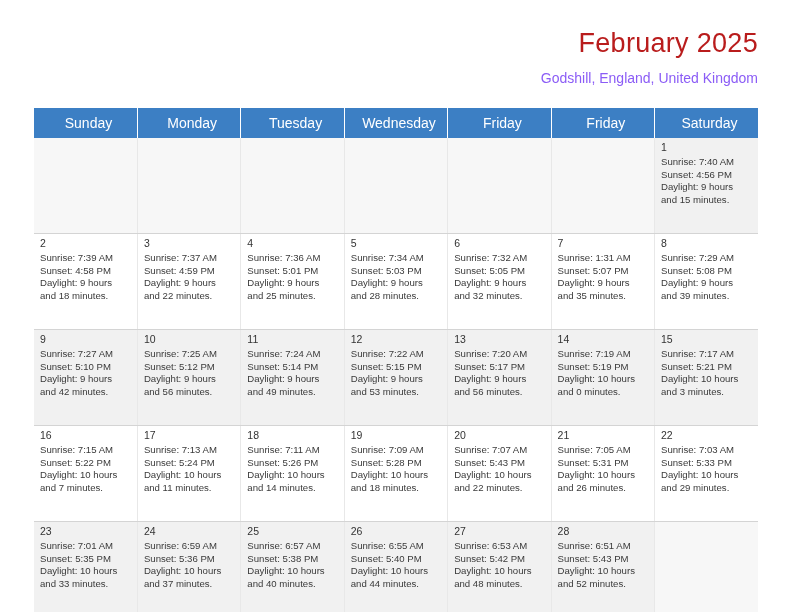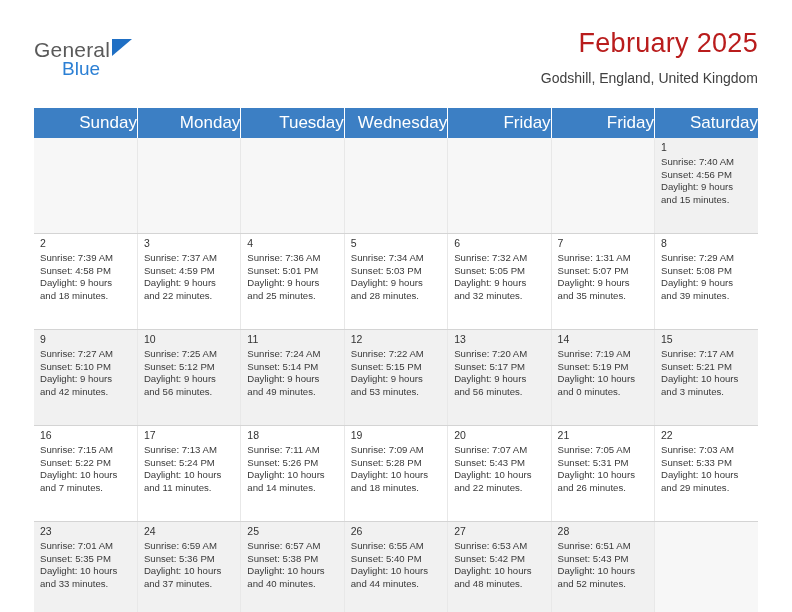--- a/index.html
+++ b/index.html
@@ -71,36 +71,36 @@
     text-align: right;
   }
   .month-title {
     font-size: 27px;
     color: #b91c1c;
     font-weight: normal;
     letter-spacing: 0.3px;
   }
   .location {
     font-size: 14px;
-    color: #404040;
+    color: #8b5cf6;
     margin-top: 11px;
   }
   
   .calendar {
     width: 724px;
     border-collapse: collapse;
     table-layout: fixed;
     margin-top: 6px;
   }
   .calendar th {
     background: #3c7fc4;
     color: #ffffff;
-    font-size: 17px;
+    font-size: 14px;
     font-weight: normal;
-    text-align: right;
+    text-align: center;
     padding: 5px 0 5px 6px;
     border-right: 1px solid #ffffff;
     height: 20px;
   }
   .calendar th:last-child {
     border-right: none;
   }
   .calendar td {
     vertical-align: top;
     height: 88px;
@@ -133,29 +133,20 @@
     display: block;
     white-space: normal;
   }
 </style>
 </head>
 <body>
 
 <div class="page">
 
   <div class="header">
-    <div class="logo">
-      <div class="logo-row">
-        <span class="logo-general">General</span>
-        <span class="logo-flag">
-            <span class="tri"></span>
-          </span>
-      </div>
-      <div class="logo-blue">Blue</div>
-    </div>
     <div class="title-block">
       <div class="month-title">February 2025</div>
       <div class="location">Godshill, England, United Kingdom</div>
     </div>
   </div>
 
   <table class="calendar">
     <thead>
       <tr>
         <th>Sunday</th>

